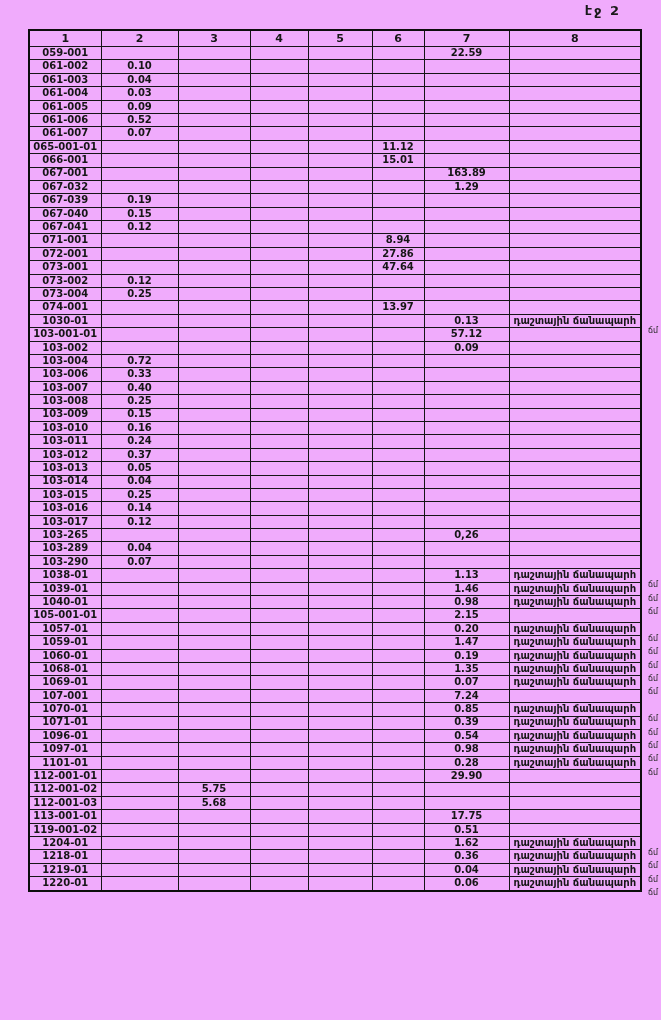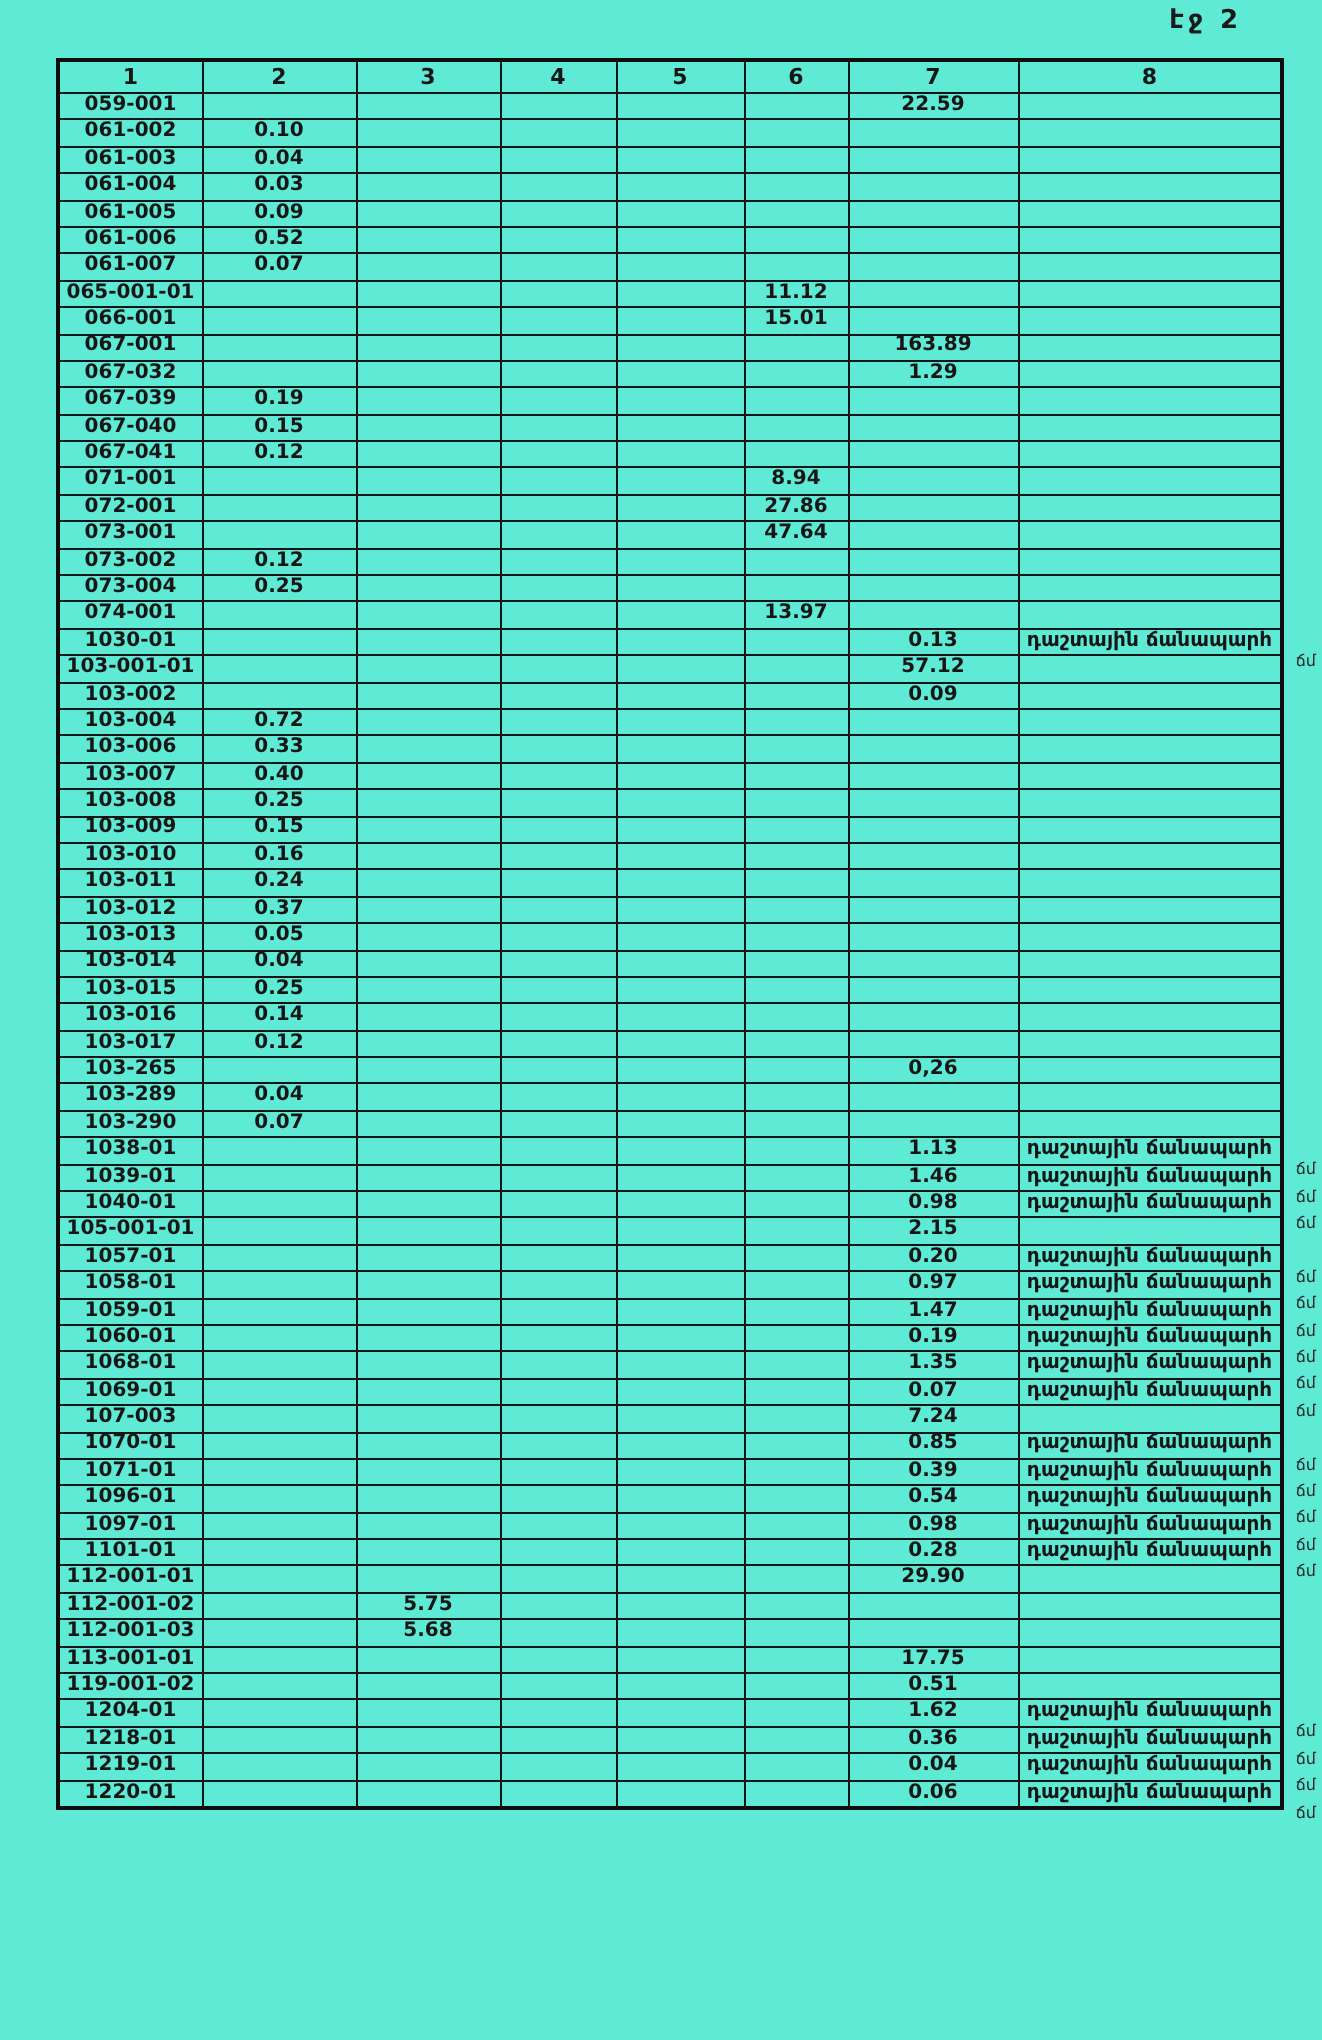--- a/index.html
+++ b/index.html
@@ -5,21 +5,21 @@
   html,body{
     margin:0;
     padding:0;
     background:#ffffff;
     font-family:"DejaVu Sans", sans-serif;
   }
   .sheet{
     position:relative;
     width:661px;
     height:1020px;
-    background:#5eead4;
+    background:#f0abfc;
     overflow:hidden;
   }
   .page-label{
     position:absolute;
     top:3px;
     right:40px;
     font-size:13px;
     font-weight:bold;
     color:#1a1a1a;
     letter-spacing:2px;
@@ -535,30 +535,20 @@
           <td class="code-cell">1057-01</td>
           <td></td>
           <td></td>
           <td></td>
           <td></td>
           <td></td>
           <td>0.20</td>
           <td class="road-cell"><span>դաշտային ճանապարհ</span><span class="margin-note">ճմ</span></td>
         </tr>
         <tr>
-          <td class="code-cell">1058-01</td>
-          <td></td>
-          <td></td>
-          <td></td>
-          <td></td>
-          <td></td>
-          <td>0.97</td>
-          <td class="road-cell"><span>դաշտային ճանապարհ</span><span class="margin-note">ճմ</span></td>
-        </tr>
-        <tr>
           <td class="code-cell">1059-01</td>
           <td></td>
           <td></td>
           <td></td>
           <td></td>
           <td></td>
           <td>1.47</td>
           <td class="road-cell"><span>դաշտային ճանապարհ</span><span class="margin-note">ճմ</span></td>
         </tr>
         <tr>
@@ -585,21 +575,21 @@
           <td class="code-cell">1069-01</td>
           <td></td>
           <td></td>
           <td></td>
           <td></td>
           <td></td>
           <td>0.07</td>
           <td class="road-cell"><span>դաշտային ճանապարհ</span><span class="margin-note">ճմ</span></td>
         </tr>
         <tr>
-          <td class="code-cell">107-003</td>
+          <td class="code-cell">107-001</td>
           <td></td>
           <td></td>
           <td></td>
           <td></td>
           <td></td>
           <td>7.24</td>
           <td class="road-cell"></td>
         </tr>
         <tr>
           <td class="code-cell">1070-01</td>

